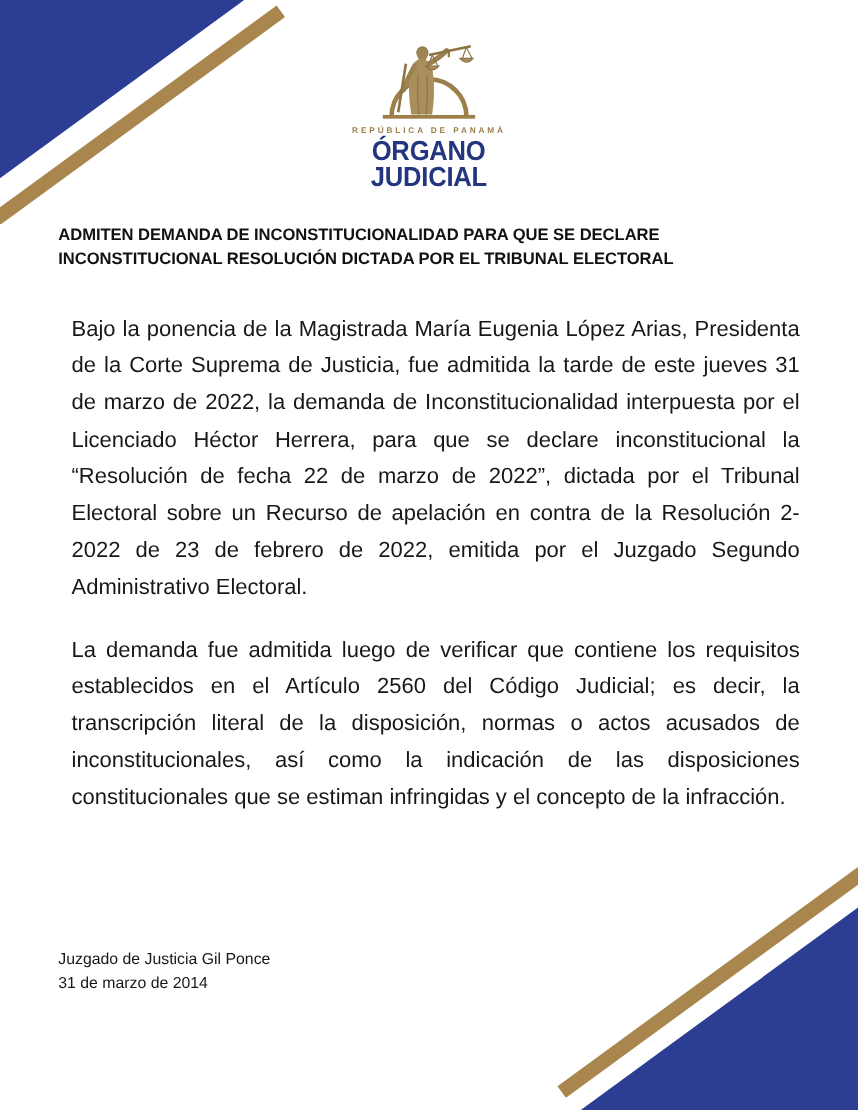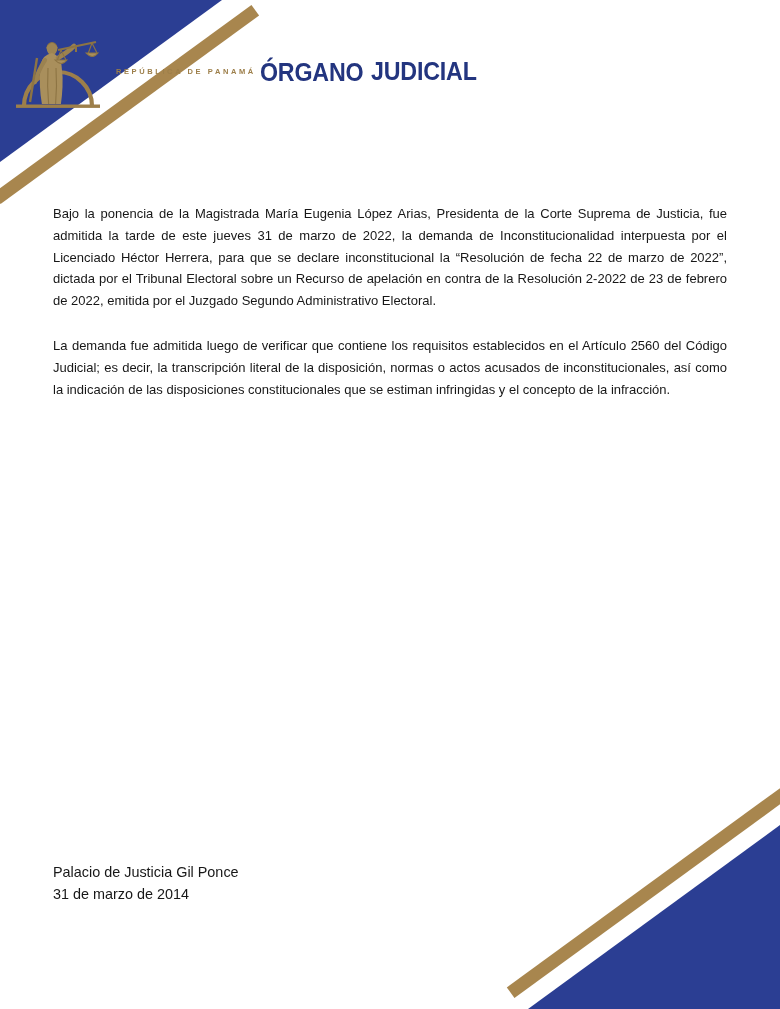--- a/index.html
+++ b/index.html
@@ -78,21 +78,21 @@
     transform-origin: center center;
   }
 
   
   .logo-block {
     position: absolute;
     top: 28px;
     left: 0;
     width: 780px;
     display: flex;
-    flex-direction: row;
+    flex-direction: column;
     align-items: center;
   }
   .logo-mark {
     display: block;
   }
   .logo-republic {
     margin-top: 1px;
     font-size: 7.5px;
     font-weight: bold;
     letter-spacing: 2.6px;
@@ -129,26 +129,26 @@
   }
   .doc-title {
     font-size: 15.1px;
     font-weight: bold;
     color: #111111;
     line-height: 1.45;
     letter-spacing: -0.05px;
     margin: 0 0 36px 0;
   }
   .para {
-    font-size: 13px;
+    font-size: 20px;
     color: #171717;
     line-height: 1.68;
     text-align: justify;
     text-justify: inter-word;
-    margin: 0 0 23px 0;
+    margin: 0 0 23px 12px;
   }
   .para:last-of-type {
     margin-bottom: 0;
   }
 
   
   .footer {
     position: absolute;
     left: 53px;
     top: 862px;
@@ -205,23 +205,24 @@
       <path d="M92 15 L88 26 M92 15 L97 25" fill="none" stroke="#8d7443" stroke-width="1.1"></path>
 
       <path d="M86 25 q6.5 7 12 0 z" fill="#a98f5c" stroke="#8d7443" stroke-width="1.1"></path>
     </svg>
     <div class="logo-republic">REPÚBLICA DE PANAMÁ</div>
     <div class="logo-organo">ÓRGANO</div>
     <div class="logo-judicial">JUDICIAL</div>
   </div>
 
   <div class="content">
+    <h1 class="doc-title">ADMITEN DEMANDA DE INCONSTITUCIONALIDAD PARA QUE SE DECLARE INCONSTITUCIONAL RESOLUCIÓN DICTADA POR EL TRIBUNAL ELECTORAL</h1>
 
     <p class="para">Bajo la ponencia de la Magistrada María Eugenia López Arias, Presidenta de la Corte Suprema de Justicia, fue admitida la tarde de este jueves 31 de marzo de 2022, la demanda de Inconstitucionalidad interpuesta por el Licenciado Héctor Herrera, para que se declare inconstitucional la “Resolución de fecha 22 de marzo de 2022”, dictada por el Tribunal Electoral sobre un Recurso de apelación en contra  de la Resolución 2-2022 de 23 de febrero de 2022, emitida por el Juzgado Segundo Administrativo Electoral.</p>
     <p class="para">La demanda fue admitida luego de verificar que contiene los requisitos establecidos en el Artículo 2560 del Código Judicial; es decir, la transcripción literal de la disposición, normas o actos acusados de inconstitucionales, así como la indicación de las disposiciones constitucionales que se estiman infringidas y el concepto de la infracción.</p>
   </div>
 
   <div class="footer">
-    <div class="footer-line">Palacio de Justicia Gil Ponce</div>
+    <div class="footer-line">Juzgado de Justicia Gil Ponce</div>
     <div class="footer-line">31 de marzo de 2014</div>
   </div>
 
 </div>
 
 </body></html>

